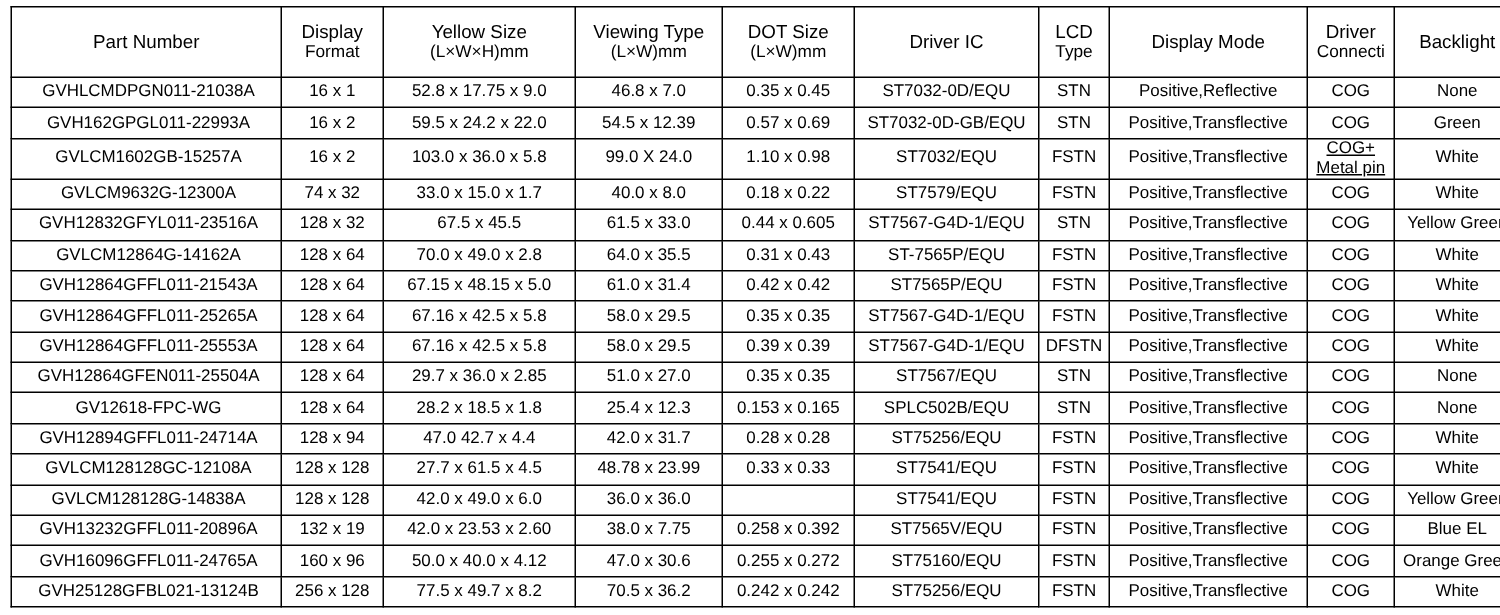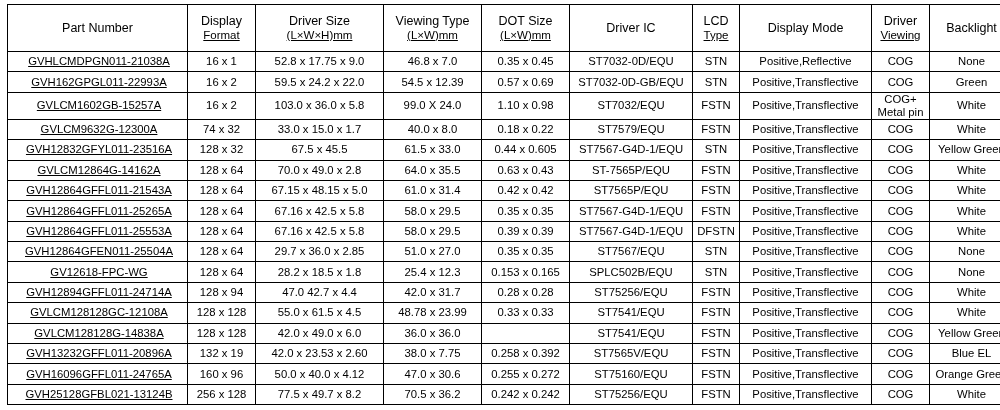--- a/index.html
+++ b/index.html
@@ -40,36 +40,35 @@
   table.spec thead th {
     height: 44px;
     font-weight: normal;
     font-size: 12.5px;
     padding: 1px 2px;
     white-space: normal;
   }
   table.spec thead th .sub {
     display: block;
     font-size: 11.5px;
-    text-decoration: underline;
   }
   table.spec tbody td {
     height: 19.4px;
     font-size: 11.3px;
     padding: 0 1px;
   }
   td.partnum {
     text-align: left;
     padding-left: 4px !important;
-    text-decoration: underline;
   }
   td.two-line {
     line-height: 1.0;
     font-size: 10.6px;
     white-space: normal;
+    text-decoration: underline;
   }
   
   col.c0 { width: 180px; }
   col.c1 { width: 68px; }
   col.c2 { width: 128px; }
   col.c3 { width: 98px; }
   col.c4 { width: 88px; }
   col.c5 { width: 123px; }
   col.c6 { width: 47px; }
   col.c7 { width: 132px; }
@@ -90,27 +89,27 @@
       <col class="c5">
         <col class="c6">
         <col class="c7">
         <col class="c8">
         <col class="c9">
     </colgroup>
     <thead>
       <tr>
           <th><span>Part Number</span></th>
           <th><span>Display</span><span class="sub">Format</span></th>
-          <th><span>Driver Size</span><span class="sub">(L×W×H)mm</span></th>
+          <th><span>Yellow Size</span><span class="sub">(L×W×H)mm</span></th>
           <th><span>Viewing Type</span><span class="sub">(L×W)mm</span></th>
           <th><span>DOT Size</span><span class="sub">(L×W)mm</span></th>
           <th><span>Driver IC</span></th>
           <th><span>LCD</span><span class="sub">Type</span></th>
           <th><span>Display Mode</span></th>
-          <th><span>Driver</span><span class="sub">Viewing</span></th>
+          <th><span>Driver</span><span class="sub">Connecti</span></th>
           <th><span>Backlight</span></th>
         </tr>
     </thead>
     <tbody>
         <tr>
           <td class="partnum">GVHLCMDPGN011-21038A</td>
           <td>16 x 1</td>
           <td>52.8 x 17.75 x 9.0</td>
           <td>46.8 x 7.0</td>
           <td>0.35 x 0.45</td>
@@ -166,21 +165,21 @@
           <td>STN</td>
           <td>Positive,Transflective</td>
           <td>COG</td>
           <td>Yellow Green</td>
         </tr>
         <tr>
           <td class="partnum">GVLCM12864G-14162A</td>
           <td>128 x 64</td>
           <td>70.0 x 49.0 x 2.8</td>
           <td>64.0 x 35.5</td>
-          <td>0.63 x 0.43</td>
+          <td>0.31 x 0.43</td>
           <td>ST-7565P/EQU</td>
           <td>FSTN</td>
           <td>Positive,Transflective</td>
           <td>COG</td>
           <td>White</td>
         </tr>
         <tr>
           <td class="partnum">GVH12864GFFL011-21543A</td>
           <td>128 x 64</td>
           <td>67.15 x 48.15 x 5.0</td>
@@ -248,21 +247,21 @@
           <td>0.28 x 0.28</td>
           <td>ST75256/EQU</td>
           <td>FSTN</td>
           <td>Positive,Transflective</td>
           <td>COG</td>
           <td>White</td>
         </tr>
         <tr>
           <td class="partnum">GVLCM128128GC-12108A</td>
           <td>128 x 128</td>
-          <td>55.0 x 61.5 x 4.5</td>
+          <td>27.7 x 61.5 x 4.5</td>
           <td>48.78 x 23.99</td>
           <td>0.33 x 0.33</td>
           <td>ST7541/EQU</td>
           <td>FSTN</td>
           <td>Positive,Transflective</td>
           <td>COG</td>
           <td>White</td>
         </tr>
         <tr>
           <td class="partnum">GVLCM128128G-14838A</td>

